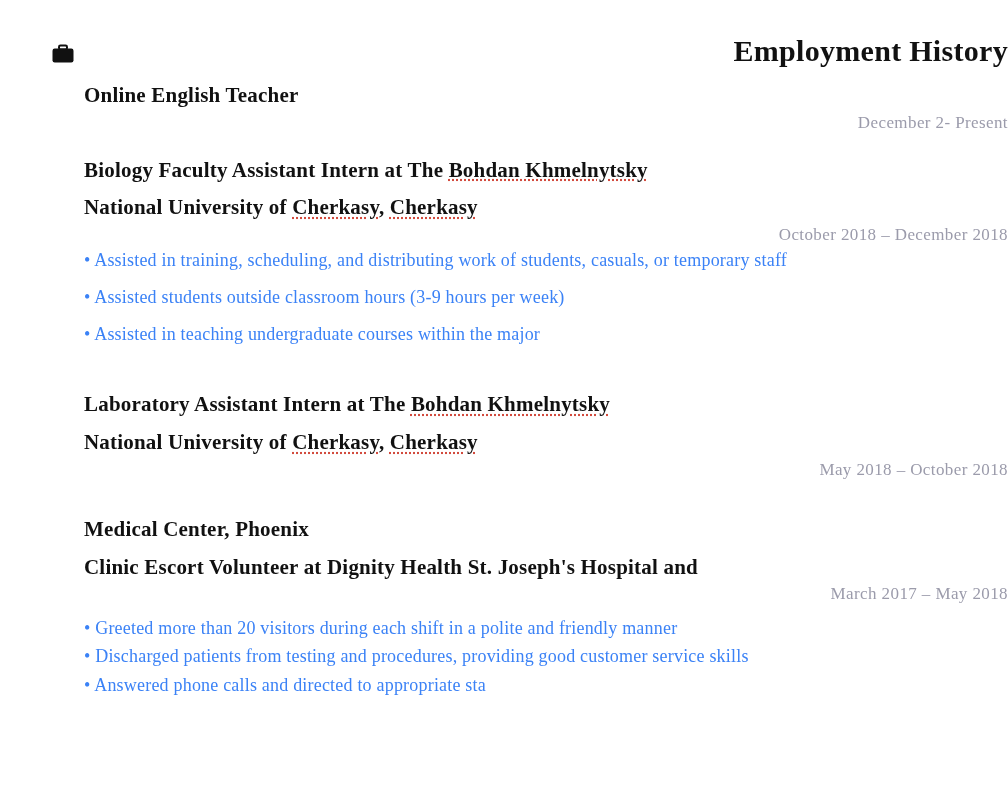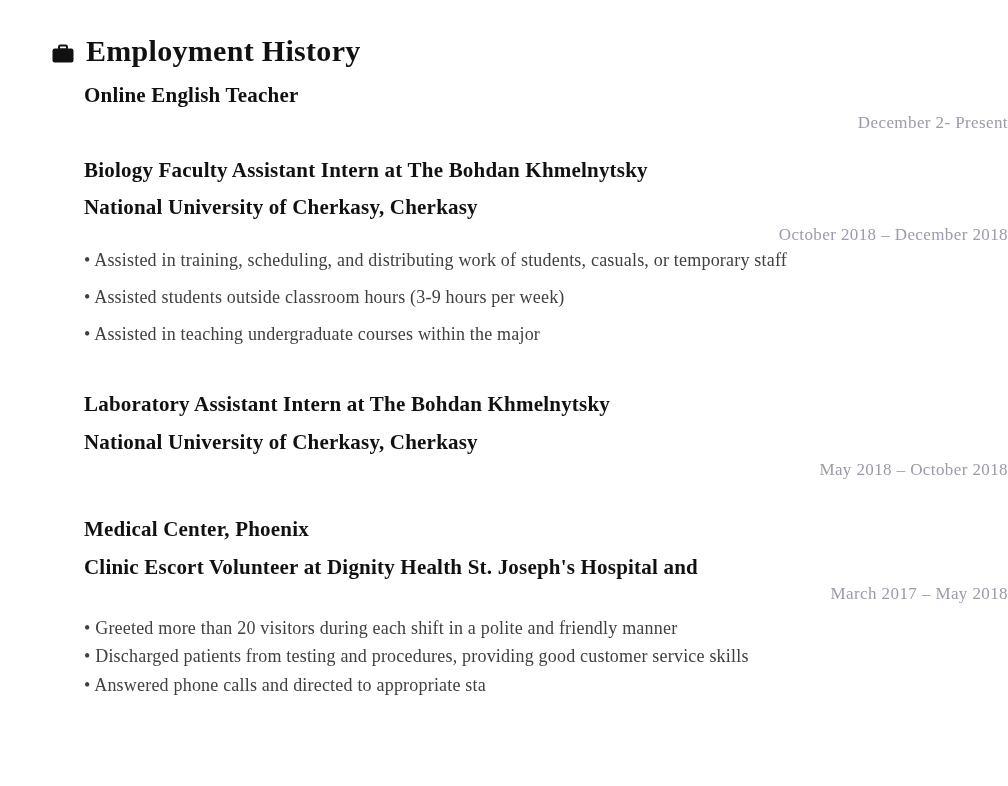--- a/index.html
+++ b/index.html
@@ -18,20 +18,21 @@
     position: relative;
     width: 1008px;
     height: 786px;
     padding: 0;
   }
   .section-header {
     display: flex;
     align-items: center;
     gap: 12px;
     padding: 36px 0 0 52px;
+    justify-content: space-between;
   }
   .briefcase-icon {
     width: 22px;
     height: 20px;
     flex: none;
     position: relative;
     top: 3px;
   }
   .section-title {
     font-size: 30px;
@@ -48,34 +49,35 @@
     font-weight: bold;
     color: #111111;
     line-height: 1.32;
     margin: 10px 0 0 0;
     letter-spacing: 0.2px;
   }
   .job-title.first {
     margin-top: 16px;
   }
   .job-title .spell {
+    text-decoration: underline;
     text-decoration-style: dotted;
     text-decoration-color: #d24b3e;
     text-underline-offset: 3px;
   }
   .job-dates {
     font-size: 17px;
     color: #9b9bab;
     margin-top: 3px;
     letter-spacing: 0.4px;
     text-align: right;
   }
   .bullet {
     font-size: 18px;
-    color: #404040;
+    color: #3b82f6;
     line-height: 1.45;
     margin-top: 11px;
     letter-spacing: 0.2px;
   }
   .bullet.tight {
     margin-top: 2px;
   }
   .gap-sm { height: 14px; }
   .gap-md { height: 26px; }
   .gap-lg { height: 34px; }

